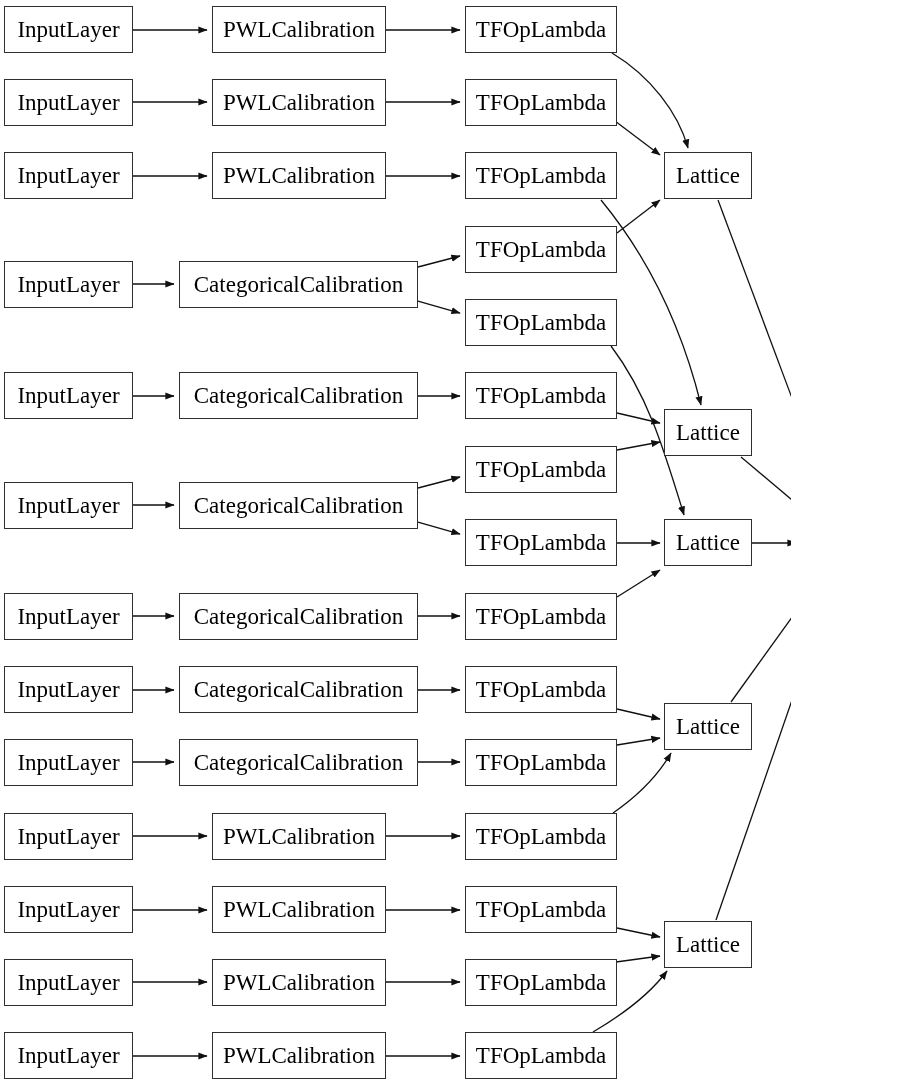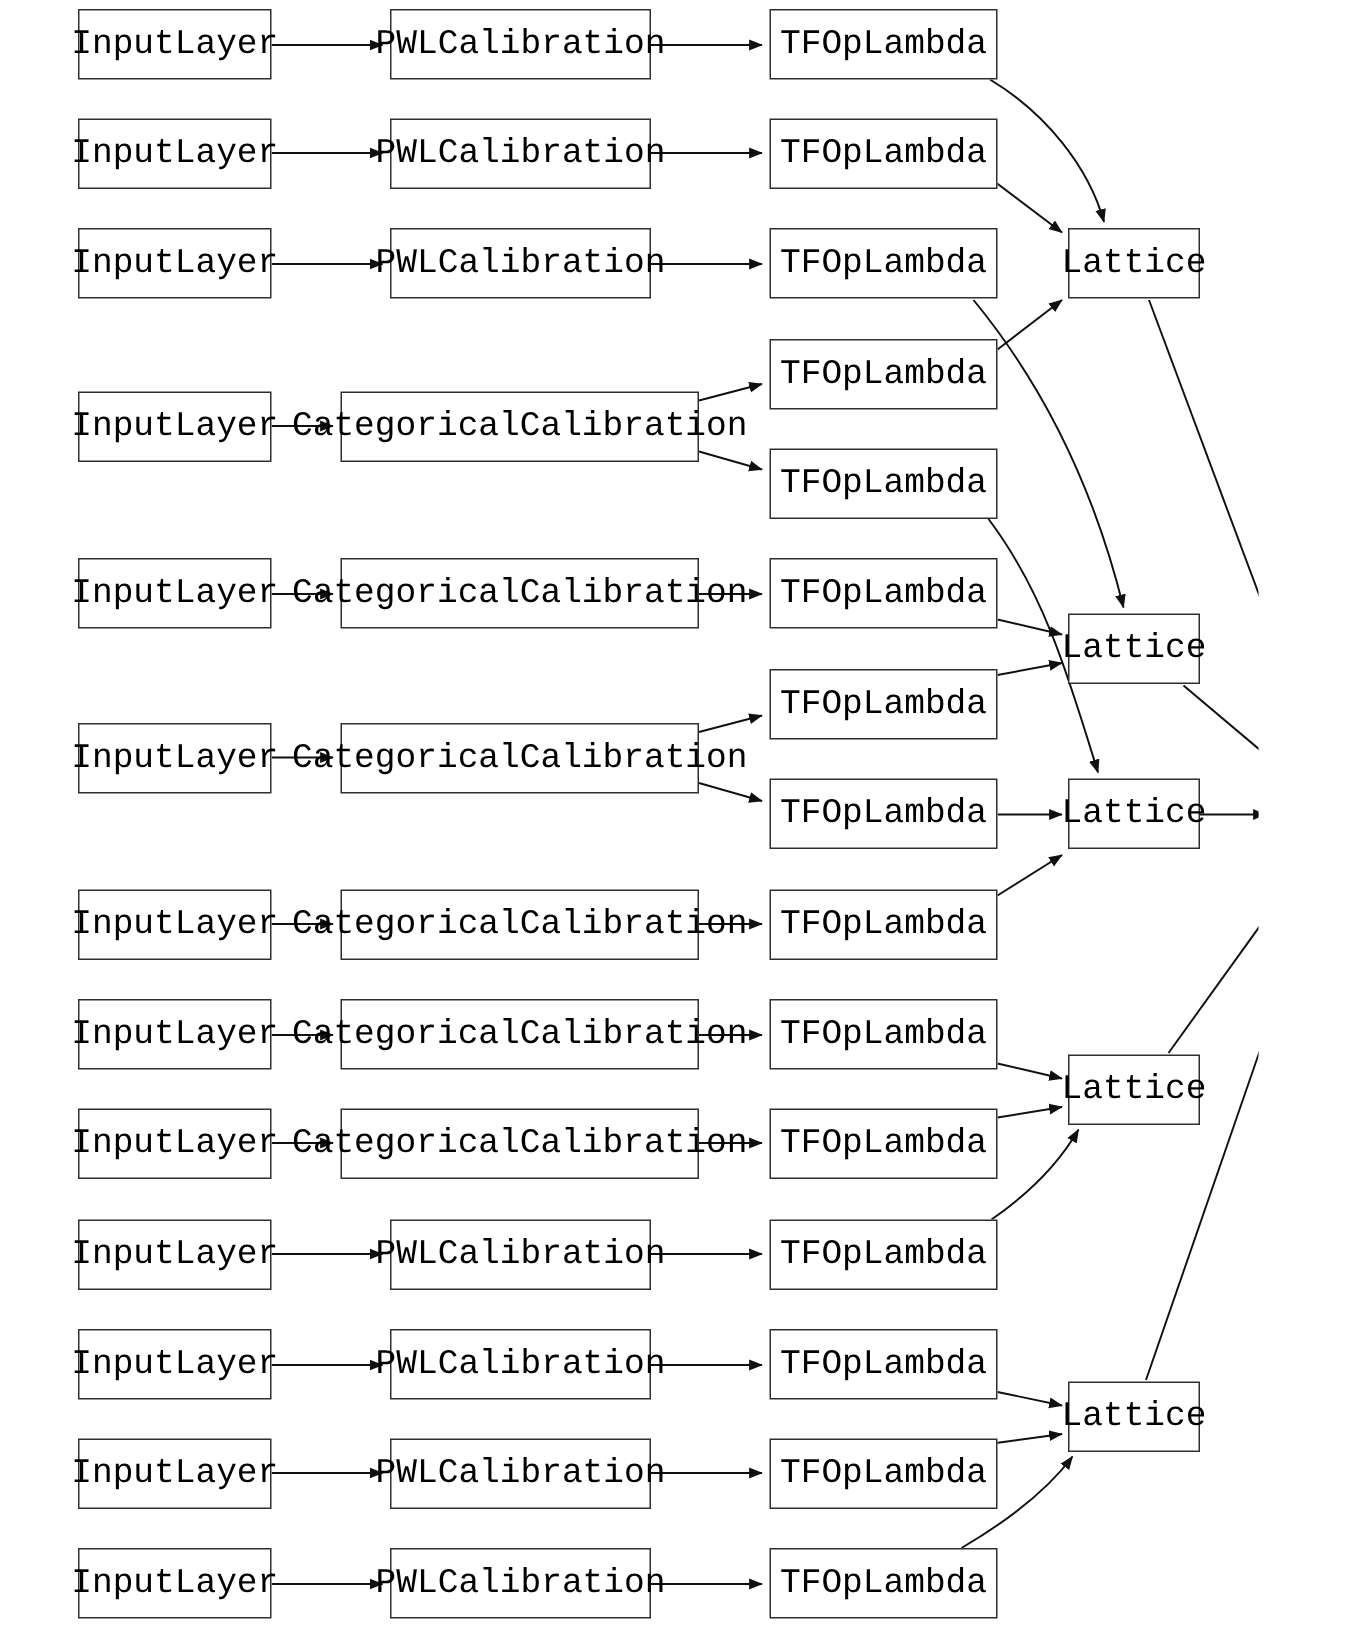--- a/index.html
+++ b/index.html
@@ -5,23 +5,22 @@
   html, body {
     margin: 0;
     padding: 0;
     background: #ffffff;
   }
   .canvas {
     position: relative;
     width: 791px;
     height: 1087px;
     background: var(--bg, #ffffff);
-    font-family: Liberation Mono, monospace;
+    font-family: Liberation Serif, serif;
     overflow: hidden;
-    margin-left: 48px;
   }
   .edges-layer {
     position: absolute;
     left: 0;
     top: 0;
   }
   .edge {
     fill: none;
     stroke: var(--edge-color, #101010);
     stroke-width: 1.3;

